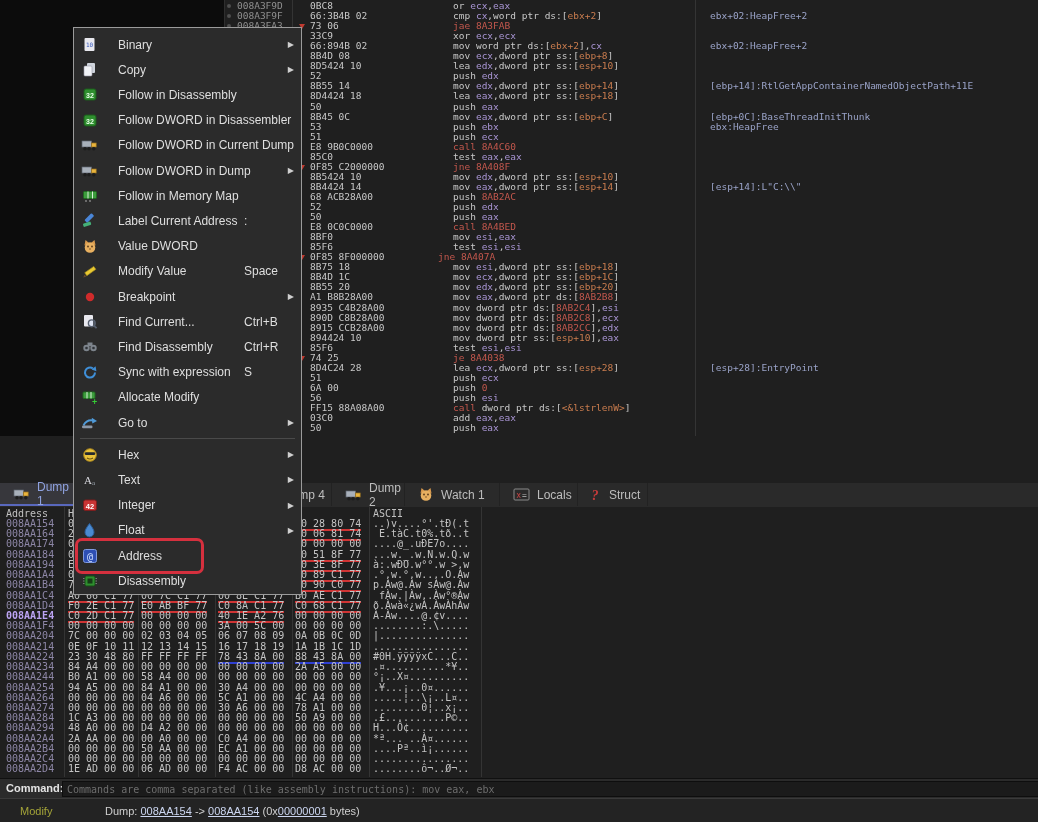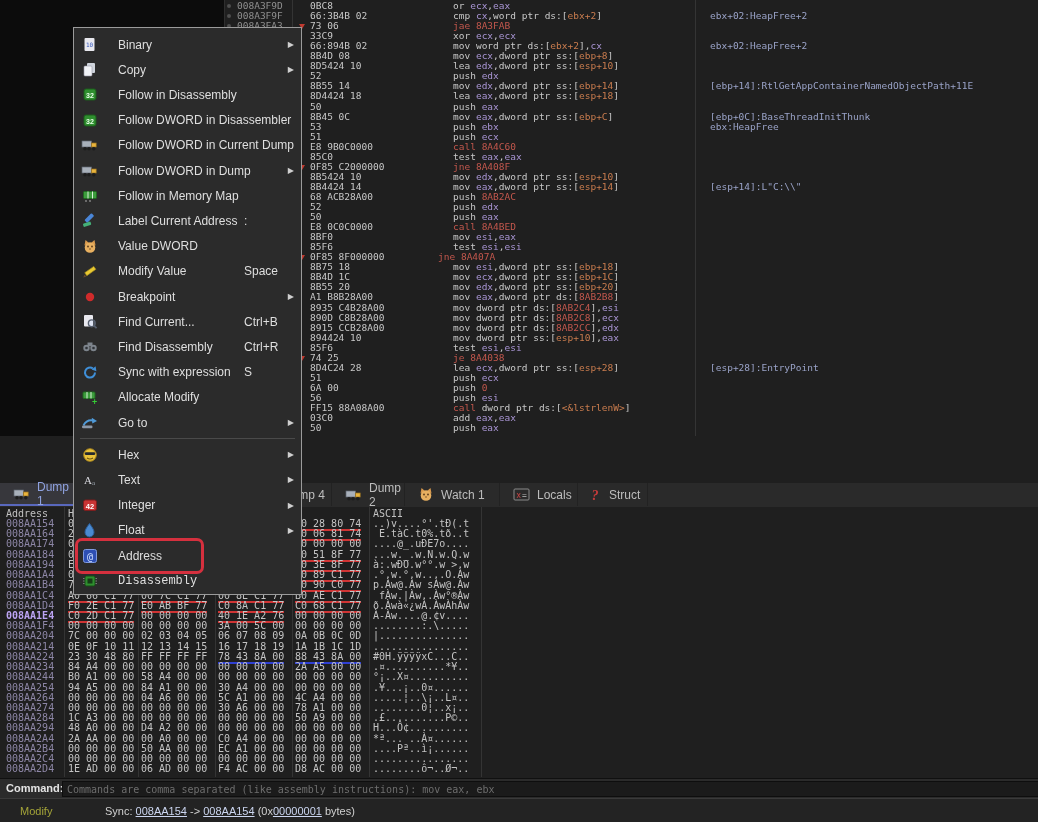--- a/index.html
+++ b/index.html
@@ -246,21 +246,21 @@
   </div>
 
   <div class="abs" id="command-bar">
     <span id="command-label">Command:</span>
     <input id="command-input" placeholder="Commands are comma separated (like assembly instructions): mov eax, ebx" style="">
   </div>
 
   <div class="abs" id="status-bar">
     <span id="status-paused">Modify</span>
     <span id="status-dump">
-      <span>Sync:</span>
+      <span>Dump:</span>
       <span class="slink">008AA154</span>
       <span>-&gt;</span>
       <span class="slink">008AA154</span>
       <span>(0x</span><span class="slink">00000001</span><span> bytes)</span>
     </span>
   </div>
 
   <div class="abs" id="context-menu">
     <div id="menu-items">
         <div class="mitem" style="top: 4px;">
@@ -479,21 +479,21 @@
         </div>
         <div class="mitem" style="top: 515px;">
           <span class="mico">
             <svg width="16" height="16">
               <rect x="1.5" y="1.5" width="13" height="13" rx="2" fill="#2e4fb4" stroke="#7e9ae0"></rect>
               <text x="8" y="11.5" font-size="10" fill="#cfe0ff" text-anchor="middle" font-family="monospace">@</text>
             </svg>
           </span>
           <span>Address</span>
         </div>
-        <div class="mitem" style="top: 540.2px; font-family: Liberation Mono, monospace;">
+        <div class="mitem" style="top: 540.2px;">
           <span class="mico">
             <svg width="16" height="16">
               <line x1="1" y1="5.5" x2="3" y2="5.5" stroke="#7a7a7a"></line>
               <line x1="1" y1="8" x2="3" y2="8" stroke="#7a7a7a"></line>
               <line x1="1" y1="10.5" x2="3" y2="10.5" stroke="#7a7a7a"></line>
               <line x1="13" y1="5.5" x2="15" y2="5.5" stroke="#7a7a7a"></line>
               <line x1="13" y1="8" x2="15" y2="8" stroke="#7a7a7a"></line>
               <line x1="13" y1="10.5" x2="15" y2="10.5" stroke="#7a7a7a"></line>
               <rect x="3" y="3" width="10" height="10" rx="1.5" fill="#2f8f2f" stroke="#164c16"></rect>
               <rect x="5.5" y="5.5" width="5" height="5" fill="#163c16"></rect>

